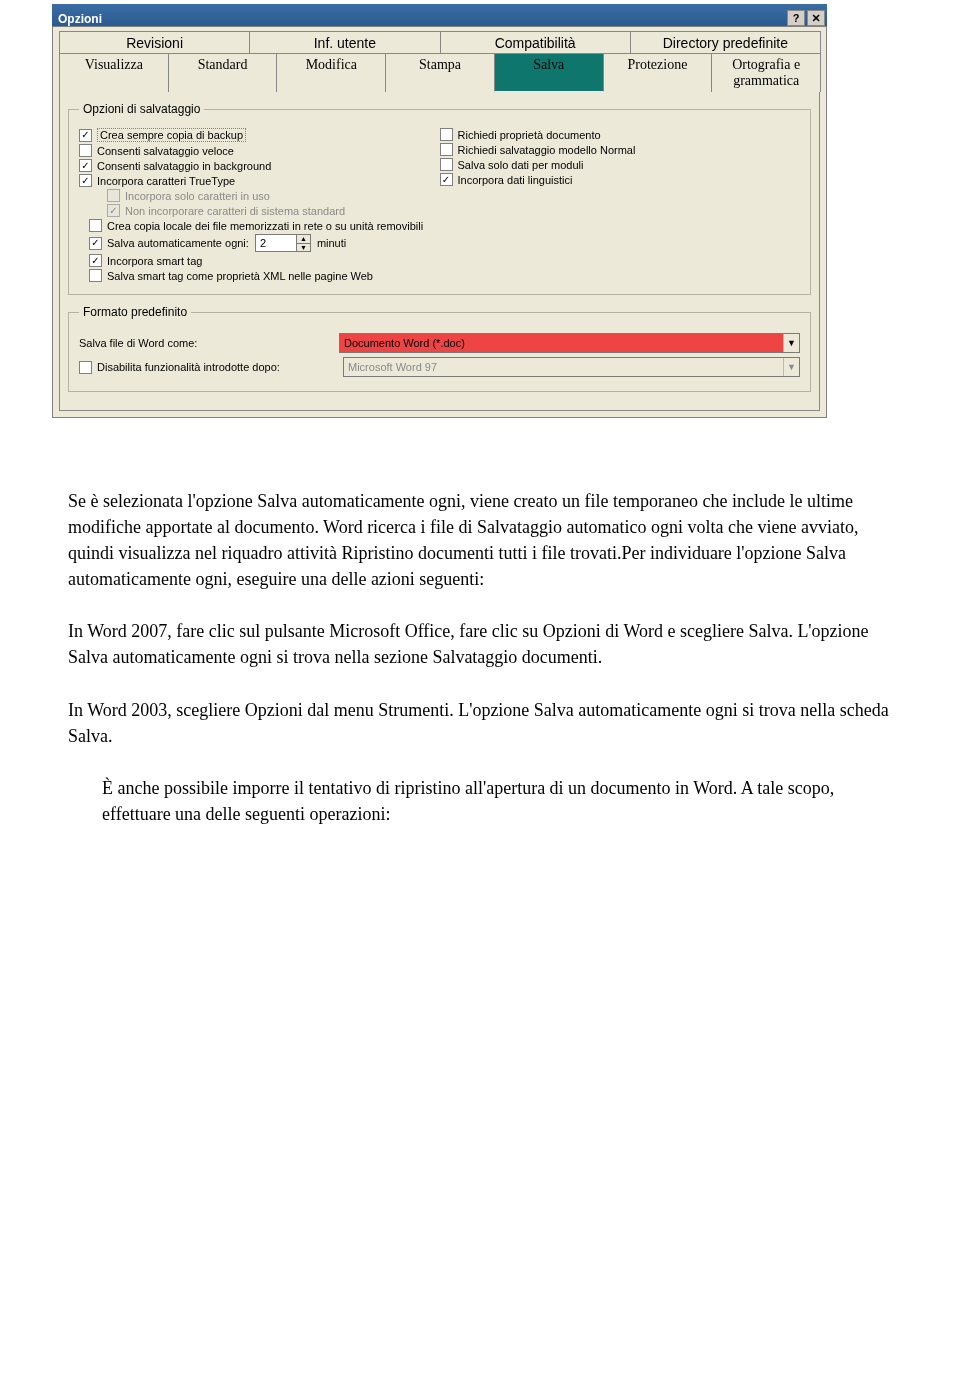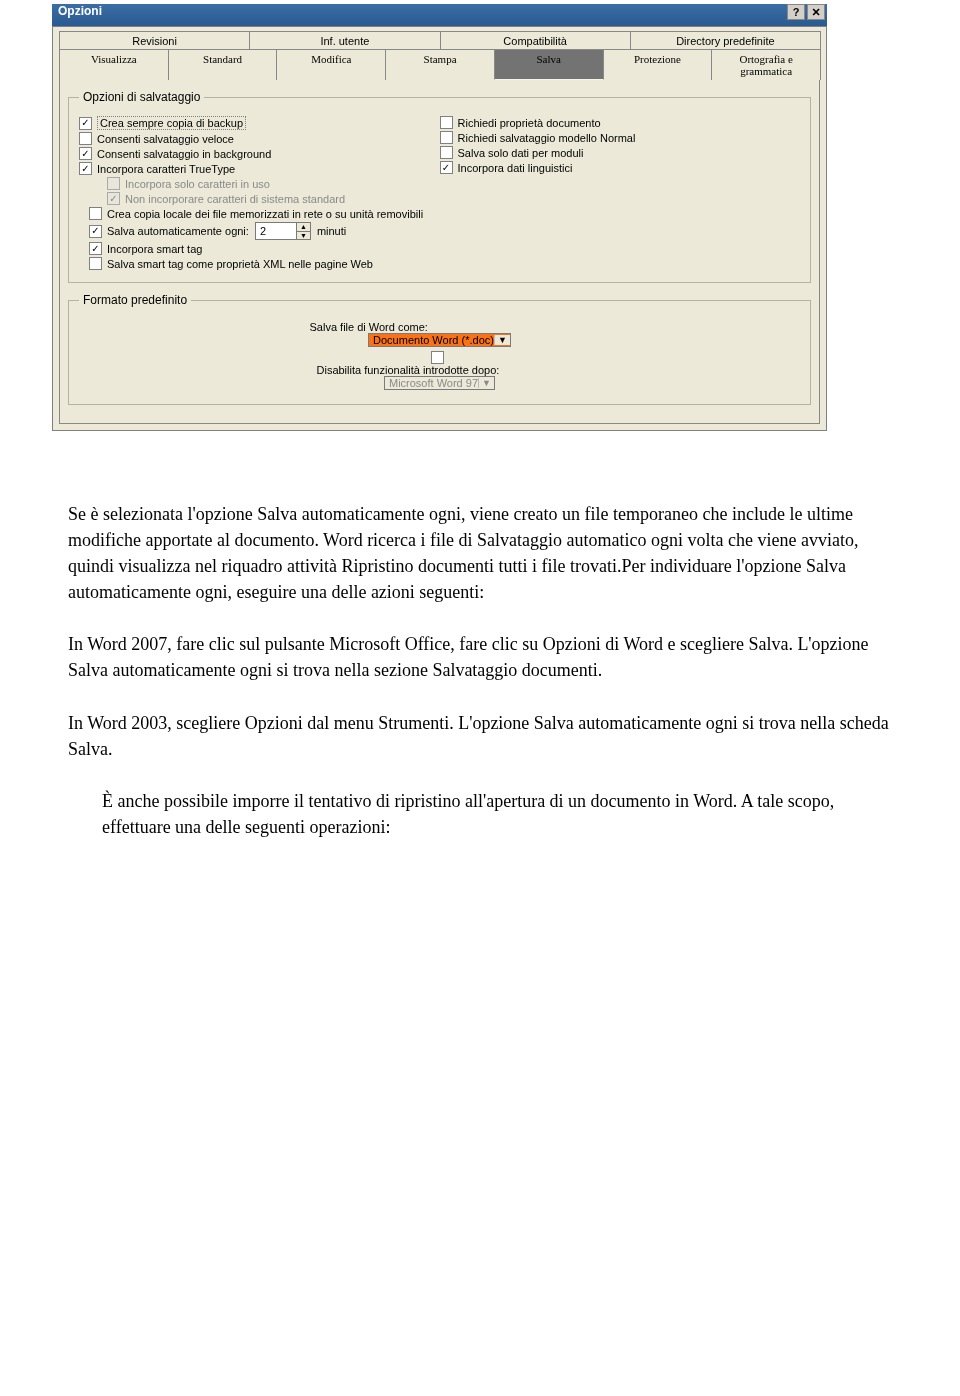--- a/index.html
+++ b/index.html
@@ -10,21 +10,21 @@
     font-family: "Tahoma", "Segoe UI", sans-serif;
     background: #fff;
     color: #000;
   }
   .dialog-wrap {
     margin: 4px 0 0 52px;
     width: 775px;
   }
   .titlebar {
     display: flex;
-    align-items: flex-start;
+    align-items: flex-end;
     height: 22px;
     background: linear-gradient(#3a6ea5, #2a5a8f);
     color: #fff;
     font-weight: bold;
     font-size: 12px;
     padding: 0 2px 0 6px;
   }
   .titlebar-title { flex: 1; }
   .titlebar-btn {
     width: 18px;
@@ -49,25 +49,25 @@
   .tabrow {
     display: flex;
   }
   .tab {
     flex: 1;
     text-align: center;
     padding: 3px 8px;
     border: 1px solid #888;
     border-bottom: none;
     background: #ece9d8;
-    font-size: 11px;
+    font-size: 14px;
     margin-right: -1px;
   }
   .tab.active {
-    background: #737373;
+    background: #0f766e;
     font-weight: normal;
     border-bottom: 1px solid #f6f4ea;
     position: relative;
     z-index: 2;
   }
   .tabrow.row2 {
     margin-top: -1px;
     font-family: Liberation Serif, serif;
   }
   .panel {
@@ -144,29 +144,28 @@
     font-size:7px;
     background:#ece9d8;
     border-bottom:1px solid #7a7a7a;
     line-height:1;
   }
   .spinner .spins span:last-child { border-bottom:none; }
   .form-row {
     display:flex;
     align-items:center;
     margin: 4px 0;
-    flex-direction: column;
   }
   .form-row .lbl { width: 260px; }
   .dd {
     flex:1;
     display:flex;
     align-items:center;
     border:1px solid #7a7a7a;
-    background:#f97316;
+    background:#ef4444;
     height:20px;
     padding:0 4px;
     font-size:11px;
     justify-content:space-between;
   }
   .dd.disabled { background:#ece9d8; color:#8a8a8a; }
   .dd .caret {
     width:16px;
     text-align:center;
     border-left:1px solid #bbb;

